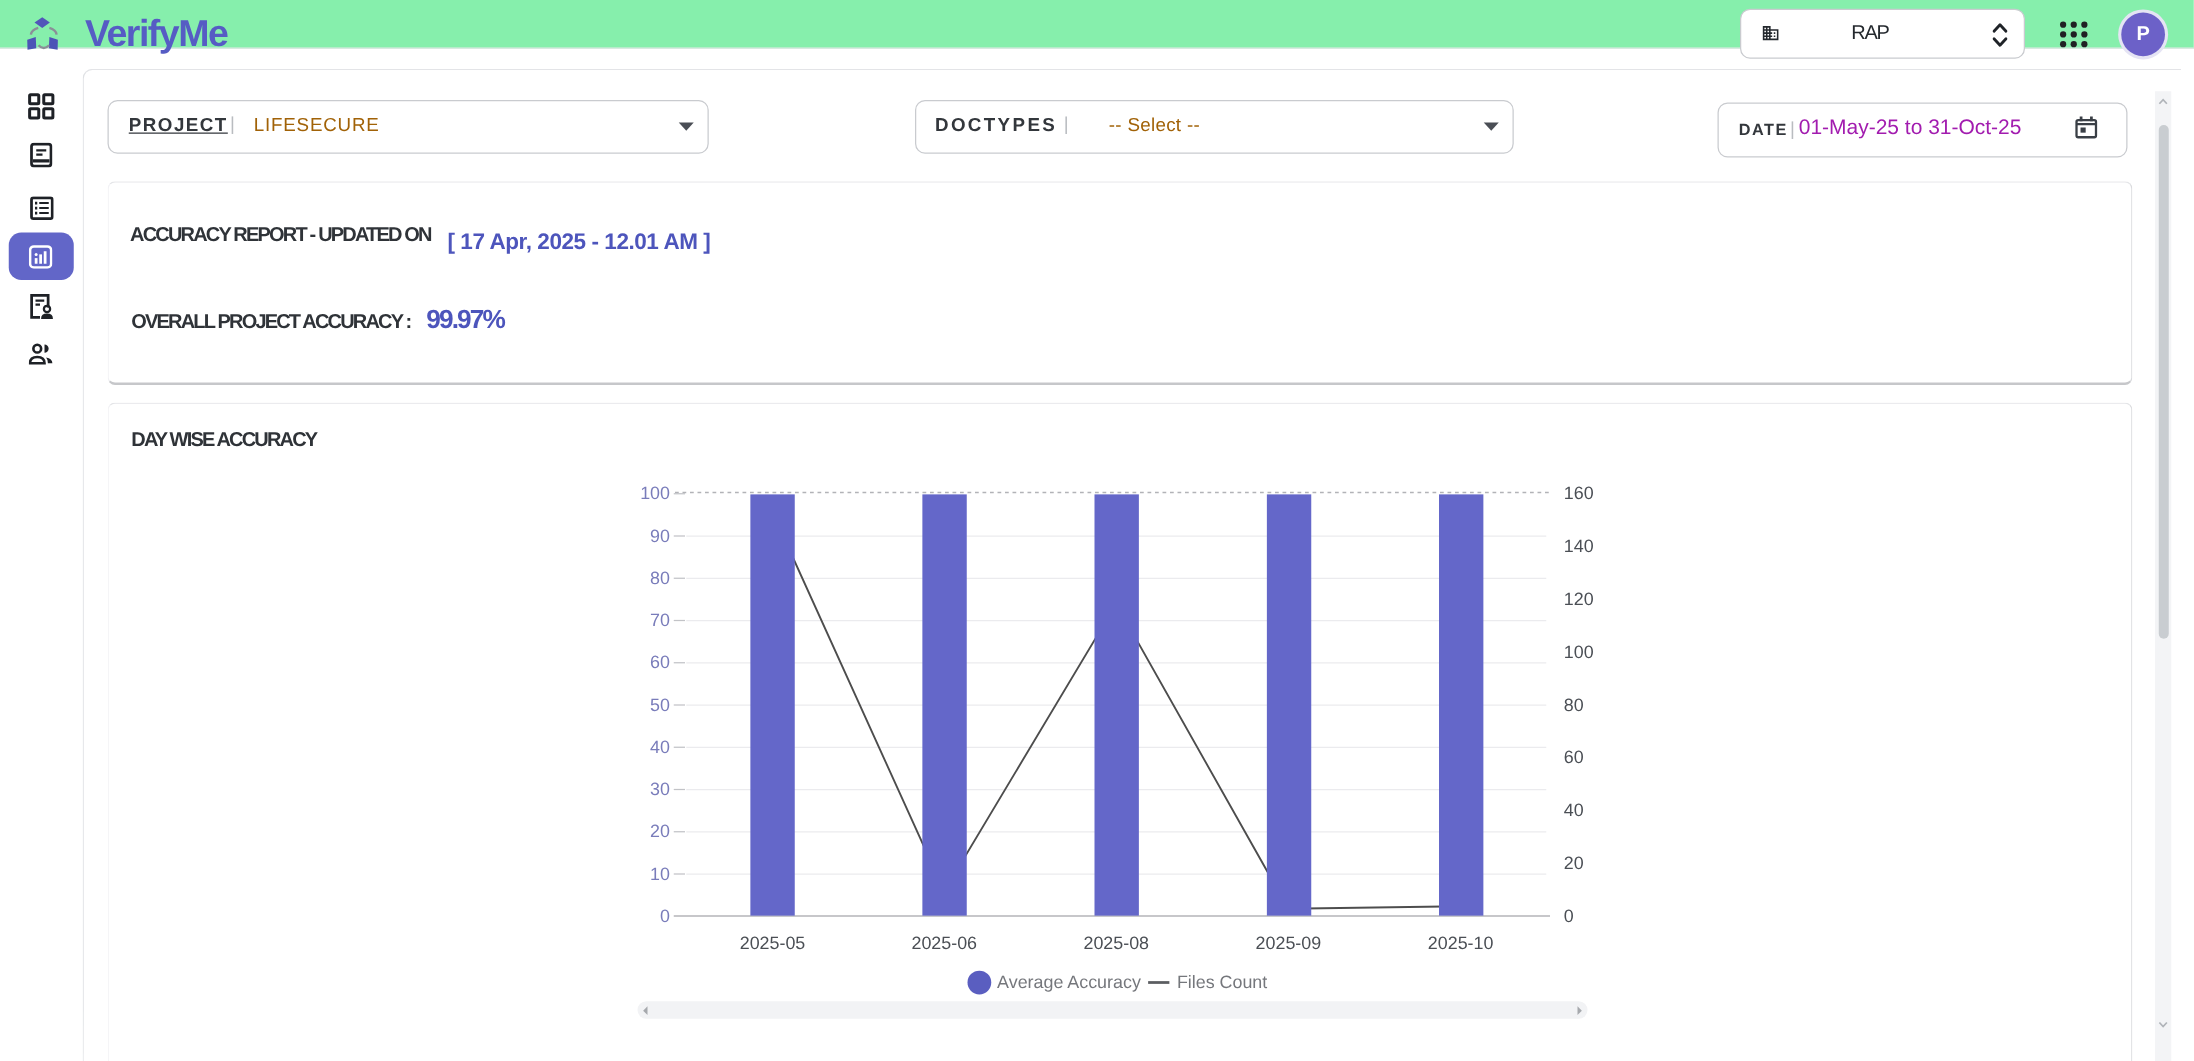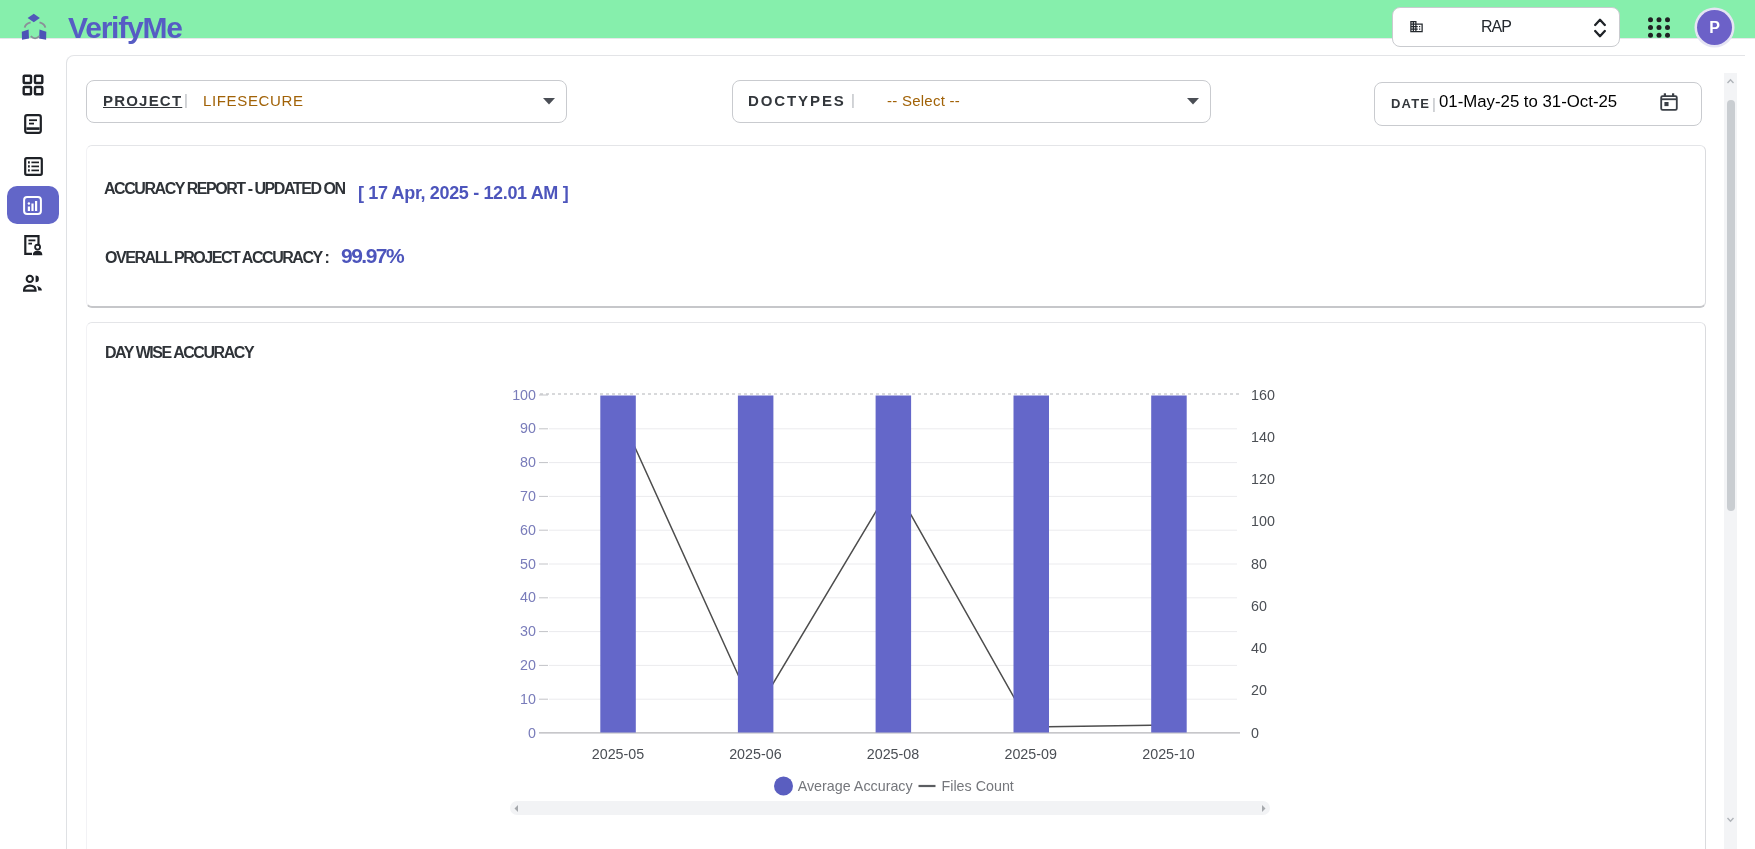--- a/index.html
+++ b/index.html
@@ -146,21 +146,21 @@
 <div class="abs flabel" style="left:748px; top:92.9px; font-size:15px; letter-spacing:1.9px; line-height:1;">DOCTYPES</div>
 <div class="abs fpipe" style="left:851px; top:92px; font-size:15px; line-height:1;">|</div>
 <div class="abs fval" style="left:887px; top:92.5px; font-size:15px; letter-spacing:0.25px; line-height:1;">-- Select --</div>
 <svg class="abs" style="left:1186px; top:97px;" width="14" height="8" viewBox="0 0 14 8">
     <path d="M1 1 L7 7.5 L13 1 Z" fill="#4a4e55"></path>
   </svg>
 
 <div class="filterbox" style="left:1374px; top:82px; width:328px; height:44px;"></div>
 <div class="abs flabel" style="left:1391px; top:97px; font-size:13px; letter-spacing:1.2px; line-height:1;">DATE</div>
 <div class="abs fpipe" style="left:1432px; top:96px; font-size:15px; line-height:1;">|</div>
-<div class="abs" style="left:1439px; top:94px; font-size:16.8px; color:#000000; line-height:1;">01-May-25 to 31-Oct-25</div>
+<div class="abs" style="left:1439px; top:94px; font-size:16.8px; color:#a21caf; line-height:1;">01-May-25 to 31-Oct-25</div>
 <svg class="abs" style="left:1658px; top:91px;" width="22" height="22" viewBox="0 0 24 24">
   <path fill="none" stroke="#3a3f46" stroke-width="2" d="M5 5.5 h14 a1.5 1.5 0 0 1 1.5 1.5 v12 a1.5 1.5 0 0 1 -1.5 1.5 h-14 a1.5 1.5 0 0 1 -1.5 -1.5 v-12 a1.5 1.5 0 0 1 1.5 -1.5 Z"></path>
   <line x1="7.5" y1="2.5" x2="7.5" y2="6.5" stroke="#3a3f46" stroke-width="2.4"></line>
   <line x1="16.5" y1="2.5" x2="16.5" y2="6.5" stroke="#3a3f46" stroke-width="2.4"></line>
   <line x1="3.8" y1="9" x2="20.2" y2="9" stroke="#3a3f46" stroke-width="2"></line>
   <rect x="7" y="12" width="4.5" height="4.5" fill="#3a3f46"></rect>
 </svg>
 
 <div class="card" id="card1"></div>
 <div class="h1" style="left:104px; top:181px;">ACCURACY REPORT - UPDATED ON</div>

